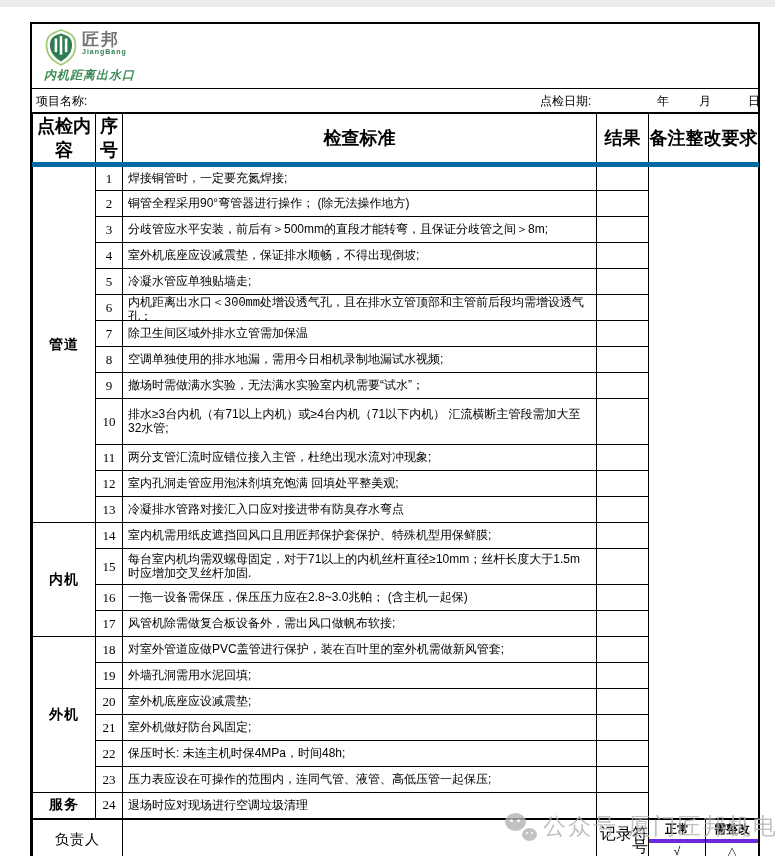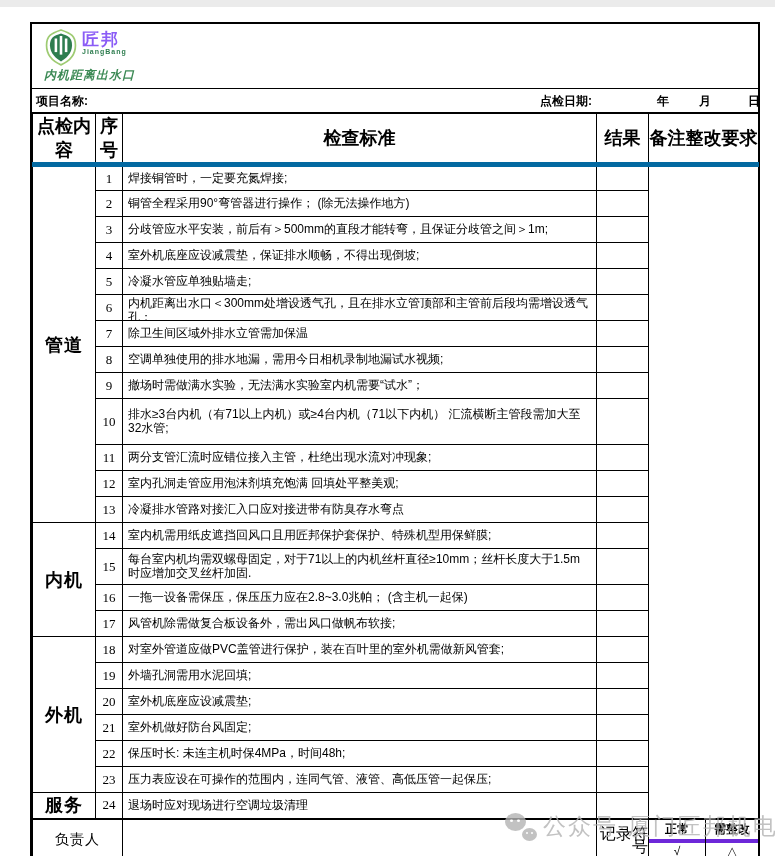--- a/index.html
+++ b/index.html
@@ -12,52 +12,52 @@
   .doc{
     position:absolute;left:30px;top:22px;width:730px;
     border:2px solid #000;box-sizing:border-box;background:#fff;
   }
   
   .doc-header{position:relative;height:64px;}
   .logo{position:absolute;left:12px;top:4px;}
   .logo-row{display:flex;align-items:flex-start;}
   .logo-mark{width:34px;height:38px;display:block;}
   .logo-texts{margin-left:4px;padding-top:3px;}
-  .logo-cn{font-size:17px;font-weight:bold;color:#8b5cf6;letter-spacing:2px;line-height:17px;}
+  .logo-cn{font-size:17px;font-weight:bold;color:#737373;letter-spacing:2px;line-height:17px;}
   .logo-en{font-size:7px;color:#2e7d4f;font-weight:bold;letter-spacing:1px;line-height:8px;text-align:center;}
   .logo-slogan{font-size:12px;color:#3c8a55;font-style:italic;font-weight:bold;line-height:14px;margin-top:2px;letter-spacing:1px;}
   .doc-title{
     position:absolute;left:0;right:0;top:34px;text-align:center;
     font-size:21px;font-weight:bold;letter-spacing:2px;
   }
   
   .meta-row{
     position:relative;height:23px;border-top:1px solid #000;border-bottom:1px solid #000;
-    font-size:12px;font-weight:bold;
+    font-size:12px;font-weight:normal;
   }
   .meta-row span{position:absolute;top:4px;}
   .lbl-project{left:4px;}
   .blank-project{left:70px;width:380px;height:15px;}
   .lbl-date{left:508px;}
   .blank-date{left:570px;width:50px;height:15px;}
   .lbl-year{left:625px;}
   .lbl-month{left:667px;}
   .lbl-day{left:716px;}
   
   table.check-table{border-collapse:collapse;table-layout:fixed;width:726px;}
   .check-table td,.check-table th{border:1px solid #000;padding:0;overflow:hidden;}
   .check-table thead th{height:38px;font-size:18px;font-weight:bold;border-bottom:5px solid #0369a1;}
   .check-table tr{height:26px;}
   .check-table tr.tall{height:46px;}
   .check-table tr.mid{height:36px;}
-  .group-cell{font-size:18px;font-weight:bold;text-align:center;letter-spacing:1px;}
+  .group-cell{font-size:14px;font-weight:bold;text-align:center;letter-spacing:1px;}
   .num-cell{font-family:"Liberation Serif","DejaVu Serif",serif;font-size:13px;text-align:center;}
   .text-cell{vertical-align:middle;margin-top:28px;}
   .text-inner{padding:0 5px;font-size:12px;line-height:13.5px;}
-  tr.clip .text-inner{height:25px;overflow:hidden;padding-top:2px;box-sizing:border-box;}
+  tr.clip .text-inner{height:25px;overflow:hidden;padding-top:2px;box-sizing:border-box;font-family:Liberation Mono, monospace;}
   .result-cell{background:#fff;}
   .remark-cell{background:#fff;}
   
   .check-table tfoot td{border-top:2px solid #000;}
   .owner-cell{font-size:14px;font-weight:normal;text-align:center;height:38px;letter-spacing:1px;}
   .sign-cell{background:#fff;}
   .legend-cell{font-size:16px;font-weight:normal;text-align:right;line-height:13px;padding:2px 1px;}
   .split-cell .split-top{
     height:19px;border-bottom:4px solid #6d28d9;display:flex;align-items:center;justify-content:center;
     font-size:12px;font-weight:bold;
@@ -146,21 +146,21 @@
         <tr>
           <td class="num-cell">2</td>
           <td class="text-cell">
             <div class="text-inner">铜管全程采用90°弯管器进行操作； (除无法操作地方)</div>
           </td>
           <td class="result-cell"></td>
         </tr>
         <tr>
           <td class="num-cell">3</td>
           <td class="text-cell">
-            <div class="text-inner">分歧管应水平安装，前后有＞500mm的直段才能转弯，且保证分歧管之间＞1m;</div>
+            <div class="text-inner">分歧管应水平安装，前后有＞500mm的直段才能转弯，且保证分歧管之间＞8m;</div>
           </td>
           <td class="result-cell"></td>
         </tr>
         <tr>
           <td class="num-cell">4</td>
           <td class="text-cell">
             <div class="text-inner">室外机底座应设减震垫，保证排水顺畅，不得出现倒坡;</div>
           </td>
           <td class="result-cell"></td>
         </tr>

